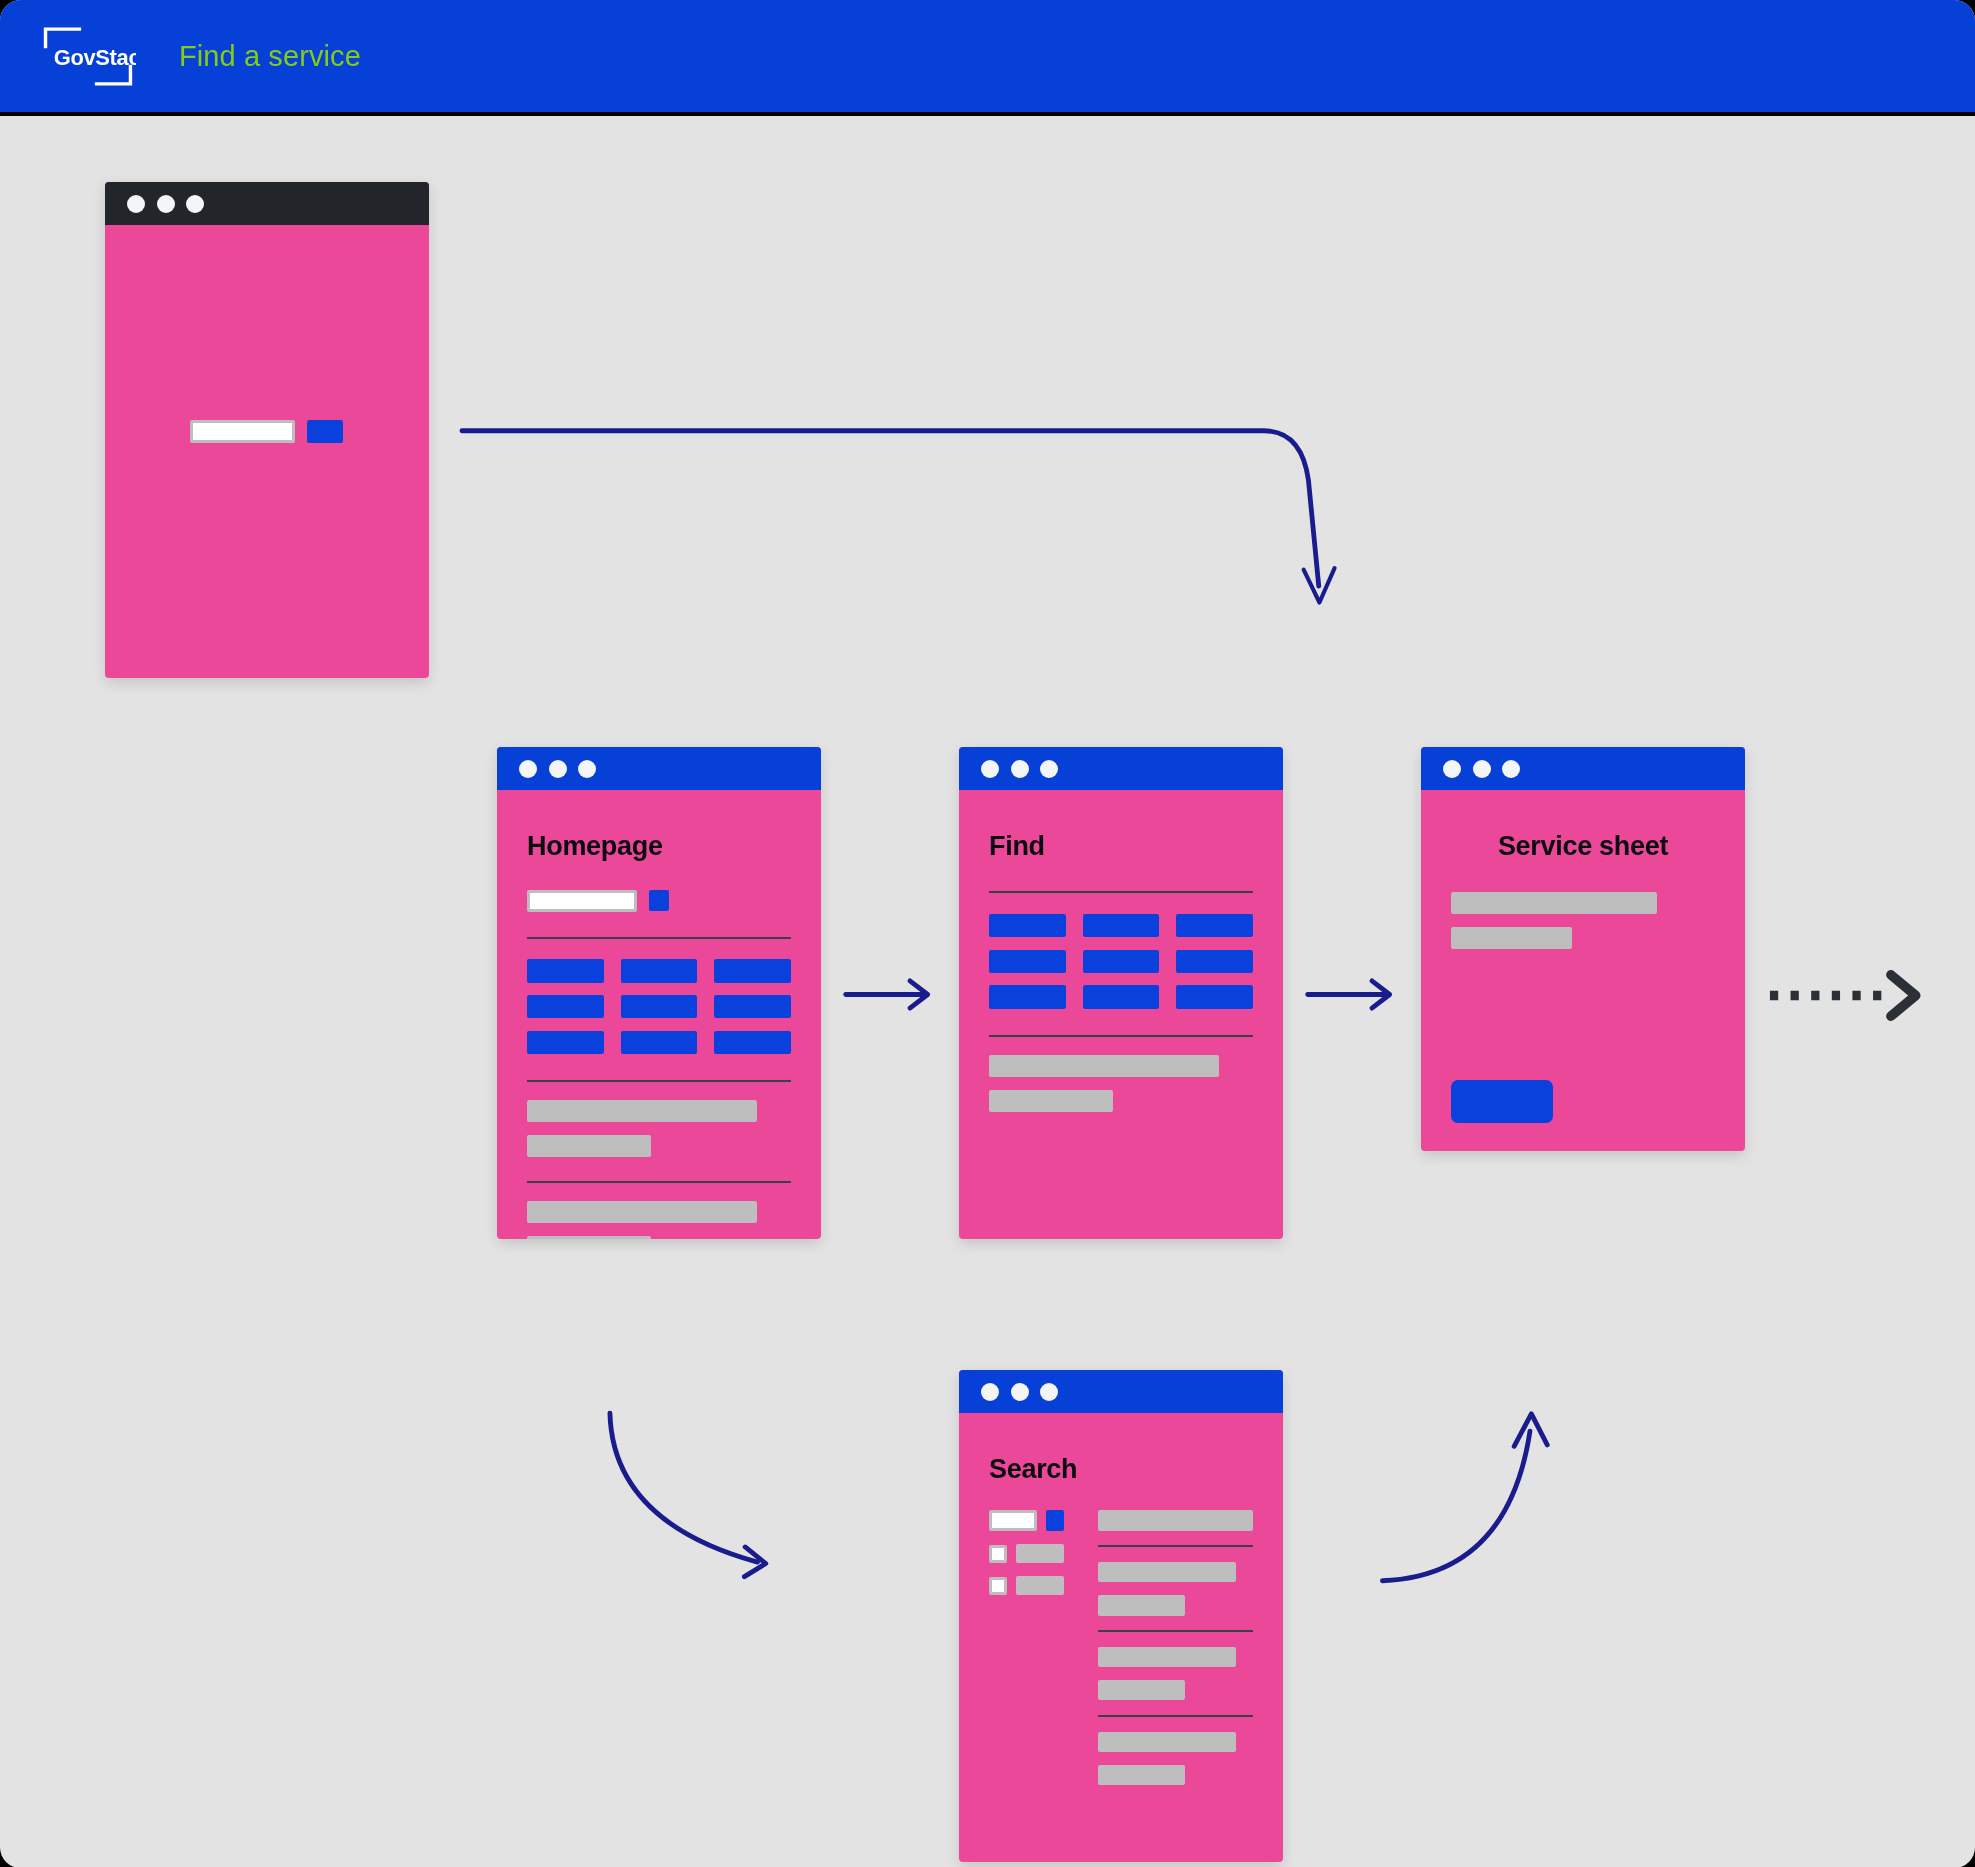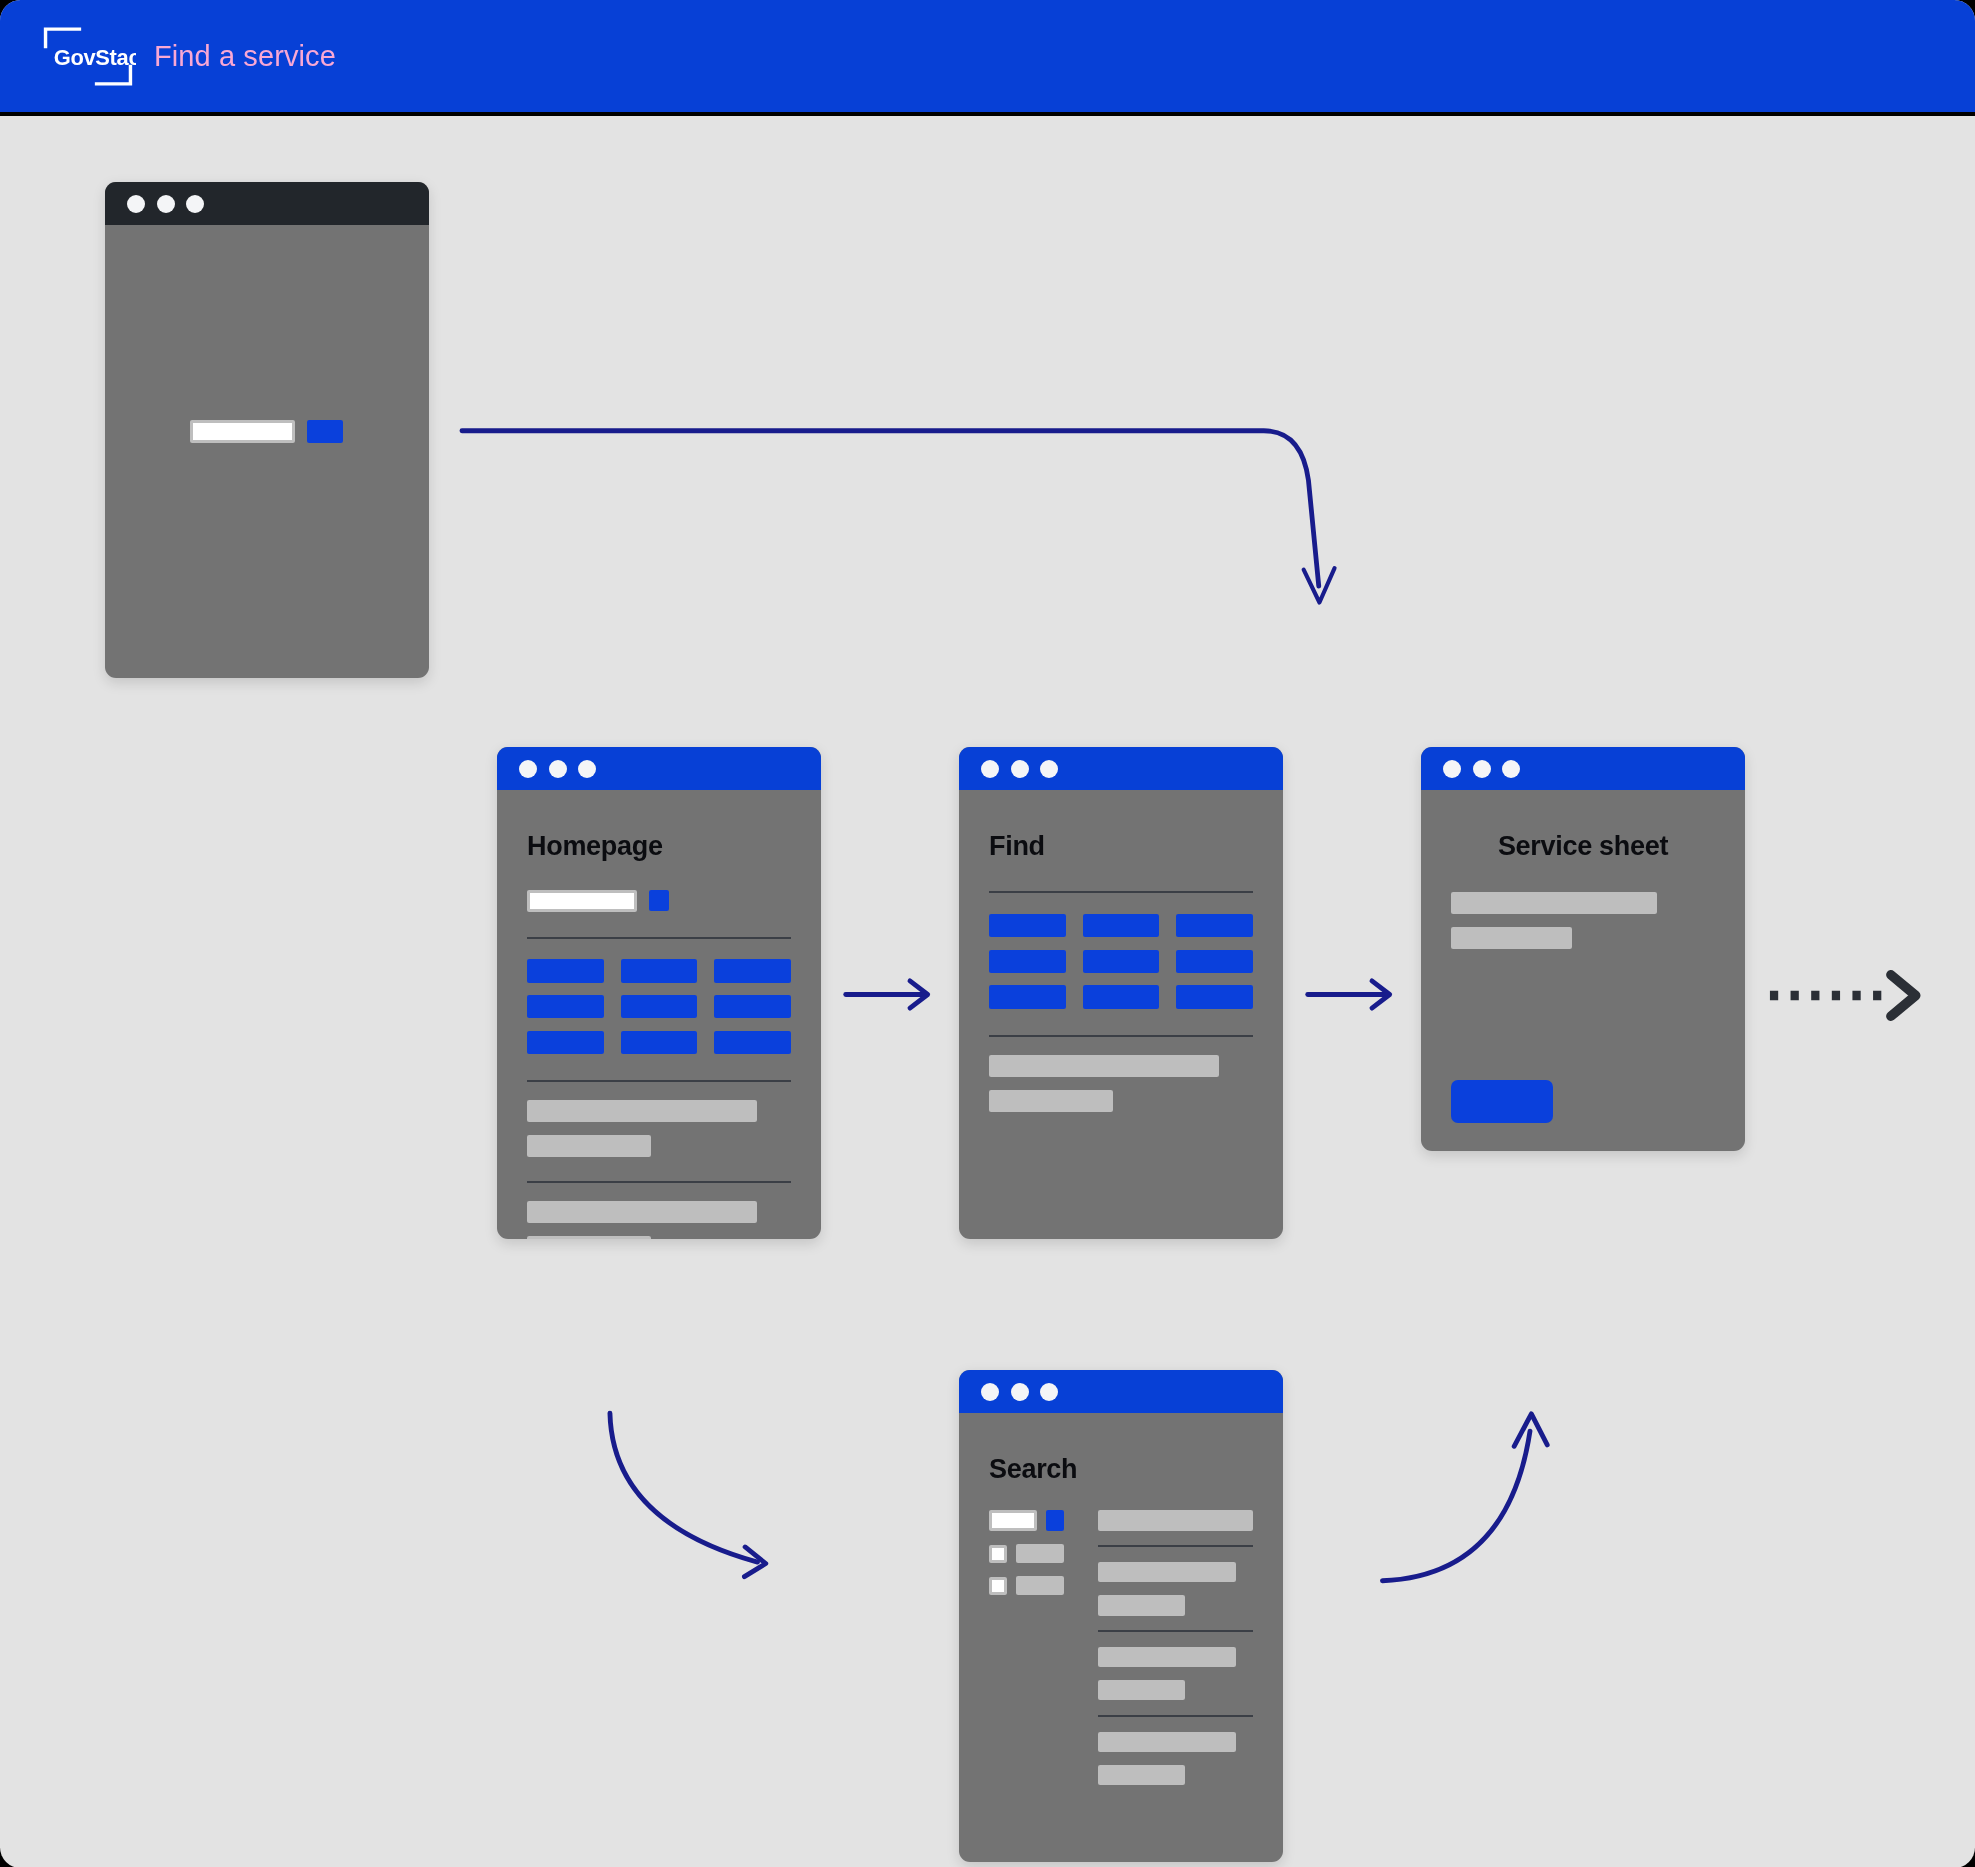--- a/index.html
+++ b/index.html
@@ -36,33 +36,33 @@
   }
   .brand-logo {
     position: relative;
     margin-left: 40px;
     width: 96px;
     height: 63px;
     display: block;
   }
   .brand-logo svg { display: block; }
   .header-title {
-    margin-left: 18px;
-    color: #f9a8d4;
+    margin-left: 43px;
+    color: #84cc16;
     font-size: 29px;
     font-weight: 400;
     letter-spacing: 0.1px;
     white-space: nowrap;
   }
 
   
   .window {
     position: absolute;
-    background: #737373;
-    border-radius: 11px;
+    background: #ec4899;
+    border-radius: 4px;
     box-shadow: 0 4.1px 12.4px rgba(0,0,0,0.13);
     overflow: hidden;
   }
   .titlebar {
     height: 43px;
     display: flex;
     align-items: center;
     padding-left: 22px;
     gap: 11.7px;
   }

